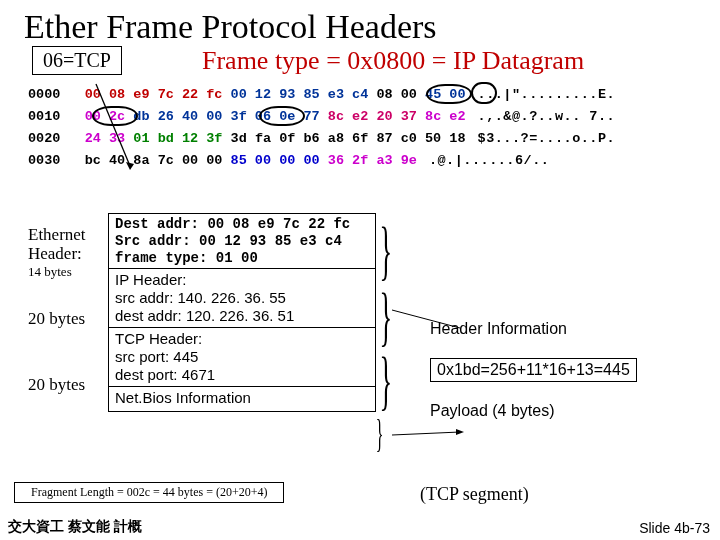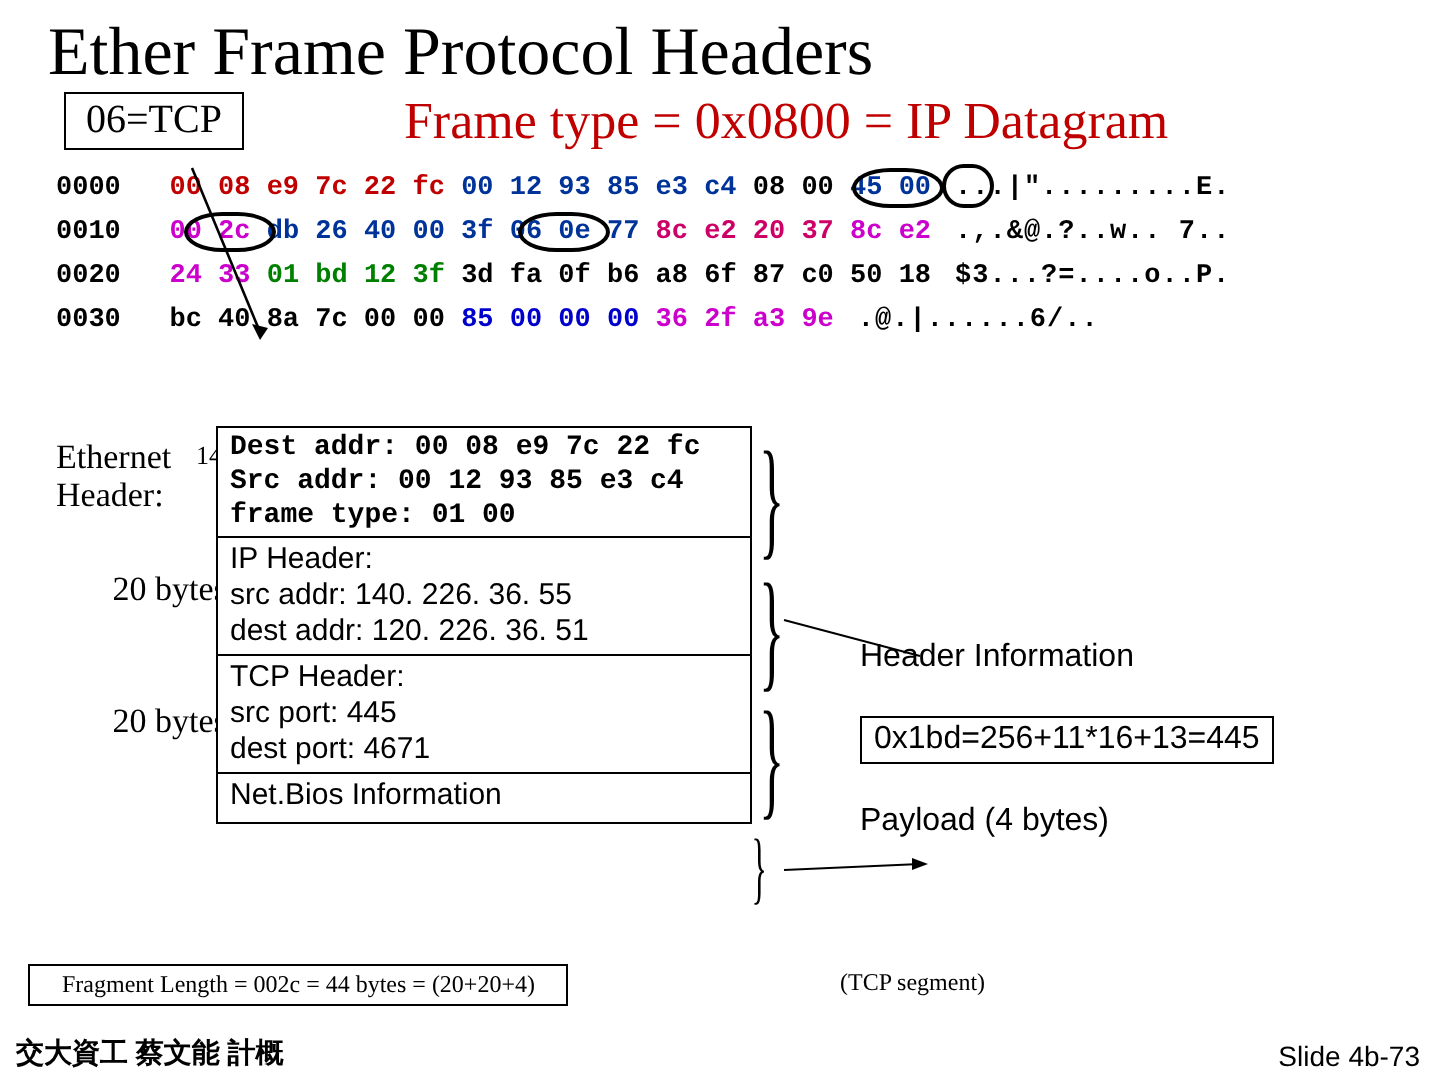--- a/index.html
+++ b/index.html
@@ -63,21 +63,21 @@
   }
 
   .info-col {
     position: absolute;
     left: 28px;
     top: 220px;
     font-size: 17px;
   }
   .info-label { text-align: left; line-height: 1.1; }
   .info-sub { font-size: 13px; }
-  .info-block { height: 66px; display: flex; flex-direction: row; justify-content: center;}
+  .info-block { height: 66px; display: flex; flex-direction: column; justify-content: center;}
   .info-block.short { height: 30px; }
 
   .field-col {
     position: absolute;
     left: 108px;
     top: 214px;
     font-family: Arial, sans-serif;
     font-size: 15px;
   }
   .field-box {
@@ -118,21 +118,21 @@
     left: 14px;
     top: 482px;
     border: 1px solid #000;
     padding: 2px 16px;
     font-size: 12px;
   }
   .tcpseg {
     position: absolute;
     left: 420px;
     top: 484px;
-    font-size: 12px;
+    font-size: 18px;
   }
 
   .footer-left {
     position: absolute;
     left: 8px;
     bottom: 4px;
     font-size: 14px;
     font-weight: bold;
     font-family: "Microsoft JhengHei", sans-serif;
   }

